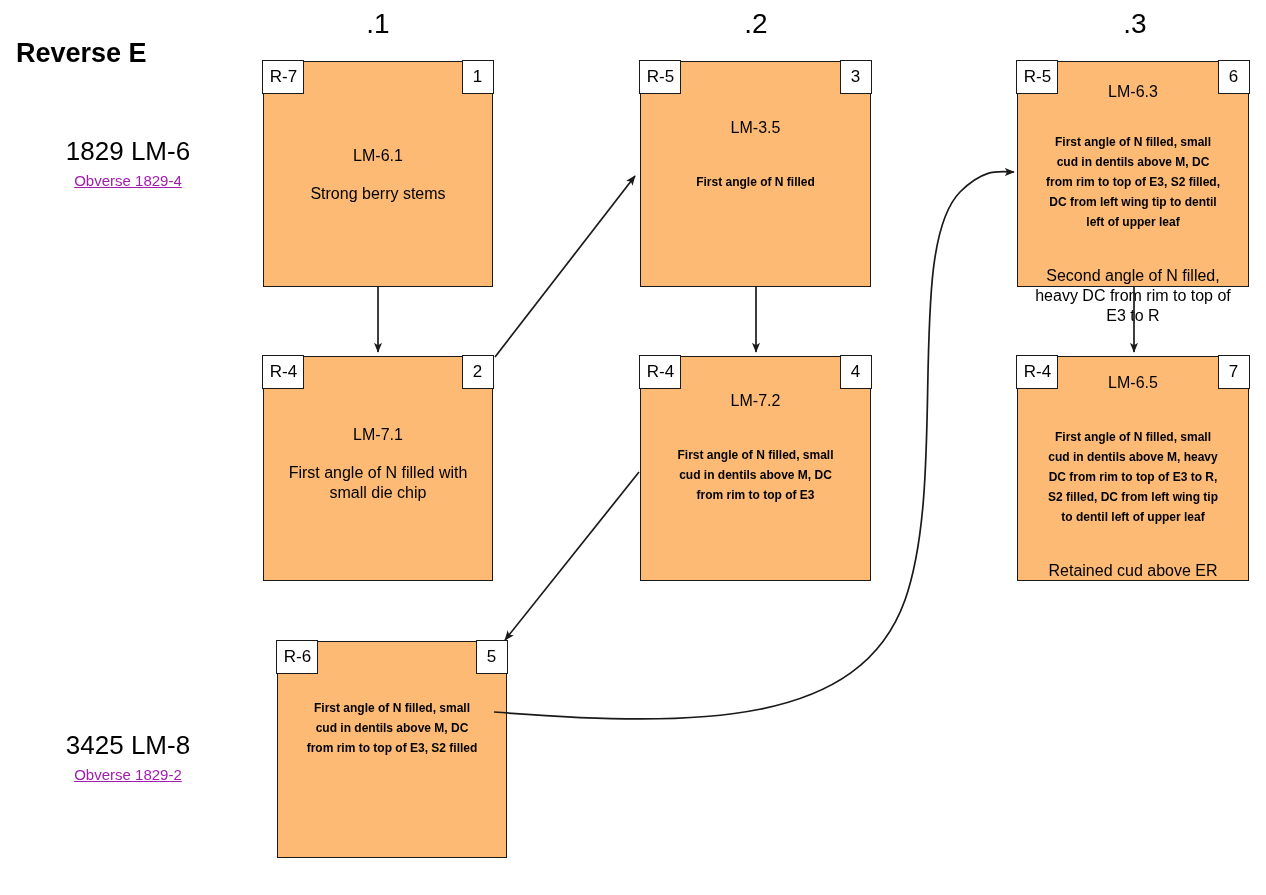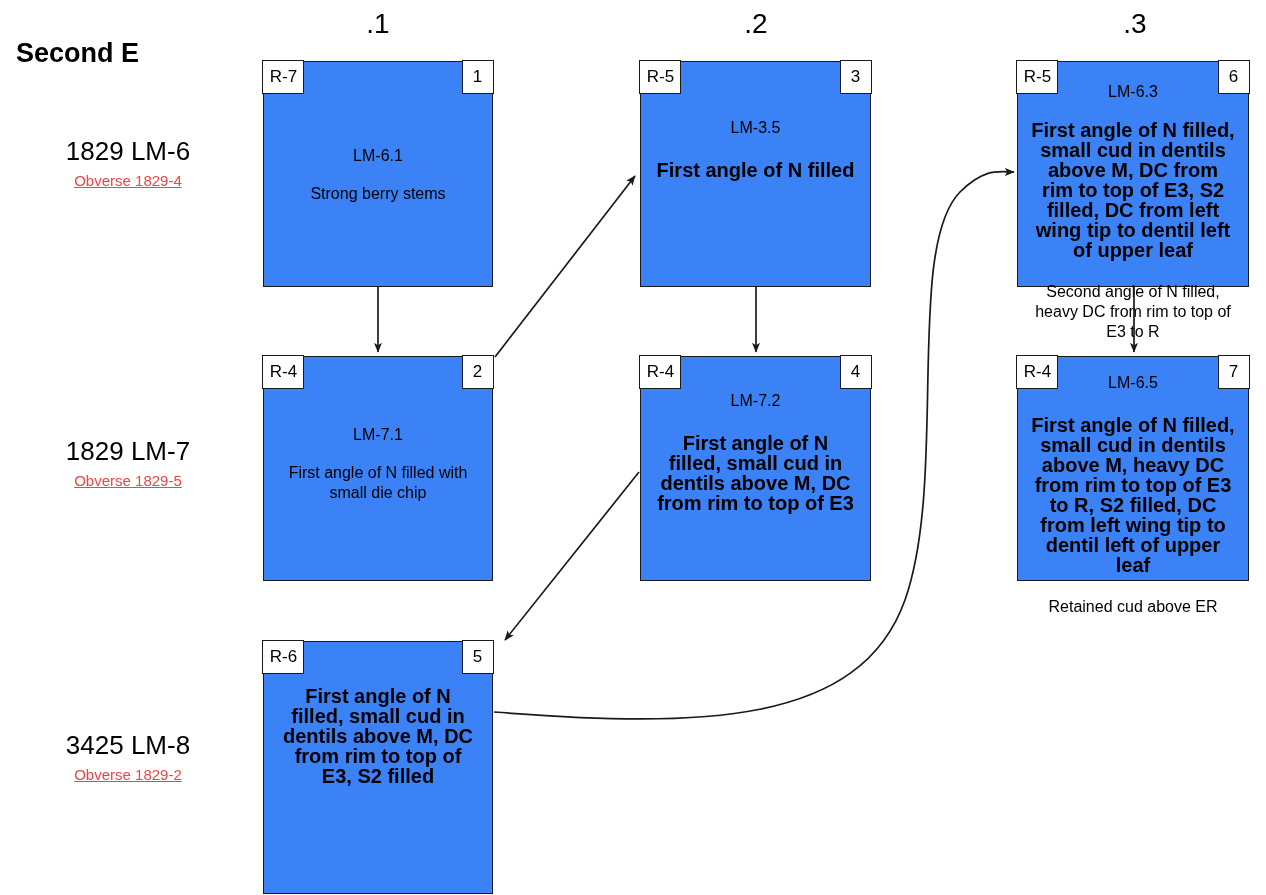--- a/index.html
+++ b/index.html
@@ -46,32 +46,32 @@
   }
   .row-label .row-title {
     font-size: 26px;
     line-height: 30px;
     white-space: nowrap;
   }
   .row-label .row-link {
     display: inline-block;
     margin-top: 6px;
     font-size: 15px;
-    color: #ef4444;
+    color: #a21caf;
     text-decoration: underline;
     cursor: pointer;
     text-align: right;
   }
 
   
   .node {
     position: absolute;
     box-sizing: border-box;
     border: 1.6px solid #1a1a1a;
-    background: #3b82f6;
+    background: #fdba74;
   }
   .node-inner {
     position: relative;
     width: 100%;
     height: 100%;
     padding: 6px 7px 6px 7px;
     box-sizing: border-box;
     text-align: center;
   }
   .tag {
@@ -89,24 +89,24 @@
   .tag-r { left: -1.6px; top: -1.6px; }
   .tag-n { right: -1.6px; top: -1.6px; width: 32px; }
 
   .node-id {
     font-size: 16px;
     line-height: 20px;
     margin: 0;
     padding-top: 2px;
   }
   .node-bold {
-    font-size: 20px;
+    font-size: 12px;
     font-weight: bold;
     line-height: 20px;
-    margin: 4px;
+    margin: 16px;
     padding: 0 2px;
   }
   .node-plain {
     font-size: 16px;
     font-weight: normal;
     line-height: 20px;
     margin: 0;
     padding: 0 2px;
   }
   .gap-sm { height: 14px; }
@@ -154,35 +154,31 @@
     <g>
       <path d="M494,712 C700,728 860,726 905,600 C948,478 905,248 960,192
                C985,167 1000,172 1014,172" stroke="#1a1a1a" stroke-width="1.7" fill="none" marker-end="url(#ah)"></path>
     </g>
 
     <g>
       <path d="M1134,287 L1134,352" stroke="#1a1a1a" stroke-width="1.7" fill="none" marker-end="url(#ah)"></path>
     </g>
   </svg>
 
-  <div class="main-title">Second E</div>
+  <div class="main-title">Reverse E</div>
 
   <div class="col-header" style="left:318px;">.1</div>
   <div class="col-header" style="left:696px;">.2</div>
   <div class="col-header" style="left:1075px;">.3</div>
 
   <div class="row-label" style="top:136px;">
     <div class="row-title">1829 LM-6</div>
     <span class="row-link">Obverse 1829-4</span>
   </div>
 
-  <div class="row-label" style="top:436px;">
-    <div class="row-title">1829 LM-7</div>
-    <span class="row-link">Obverse 1829-5</span>
-  </div>
 
   <div class="row-label" style="top:730px;">
     <div class="row-title">3425 LM-8</div>
     <span class="row-link">Obverse 1829-2</span>
   </div>
 
   <div class="node" style="left:263px; top:61px; width:230px; height:226px;">
     <div class="tag tag-r">R-7</div>
     <div class="tag tag-n">1</div>
     <div class="node-inner">
@@ -247,21 +243,21 @@
     <div class="node-inner">
       <div class="gap-sm" style="height:8px;"></div>
       <div class="node-id">LM-6.5</div>
       <div class="gap-md"></div>
       <div class="node-bold">First angle of N filled, small cud in dentils above M, heavy DC from rim to top of E3 to R, S2 filled, DC from left wing tip to dentil left of upper leaf</div>
       <div class="gap-md"></div>
       <div class="node-plain">Retained cud above ER</div>
     </div>
   </div>
 
-  <div class="node" style="left:263px; top:641px; width:230px; height:253px;">
+  <div class="node" style="left:277px; top:641px; width:230px; height:217px;">
     <div class="tag tag-r">R-6</div>
     <div class="tag tag-n">5</div>
     <div class="node-inner">
       <div class="gap-sm" style="height:16px;"></div>
       <div class="gap-md"></div>
       <div class="node-bold">First angle of N filled, small cud in dentils above M, DC from rim to top of E3, S2 filled</div>
       <div class="gap-md"></div>
     </div>
   </div>
 

